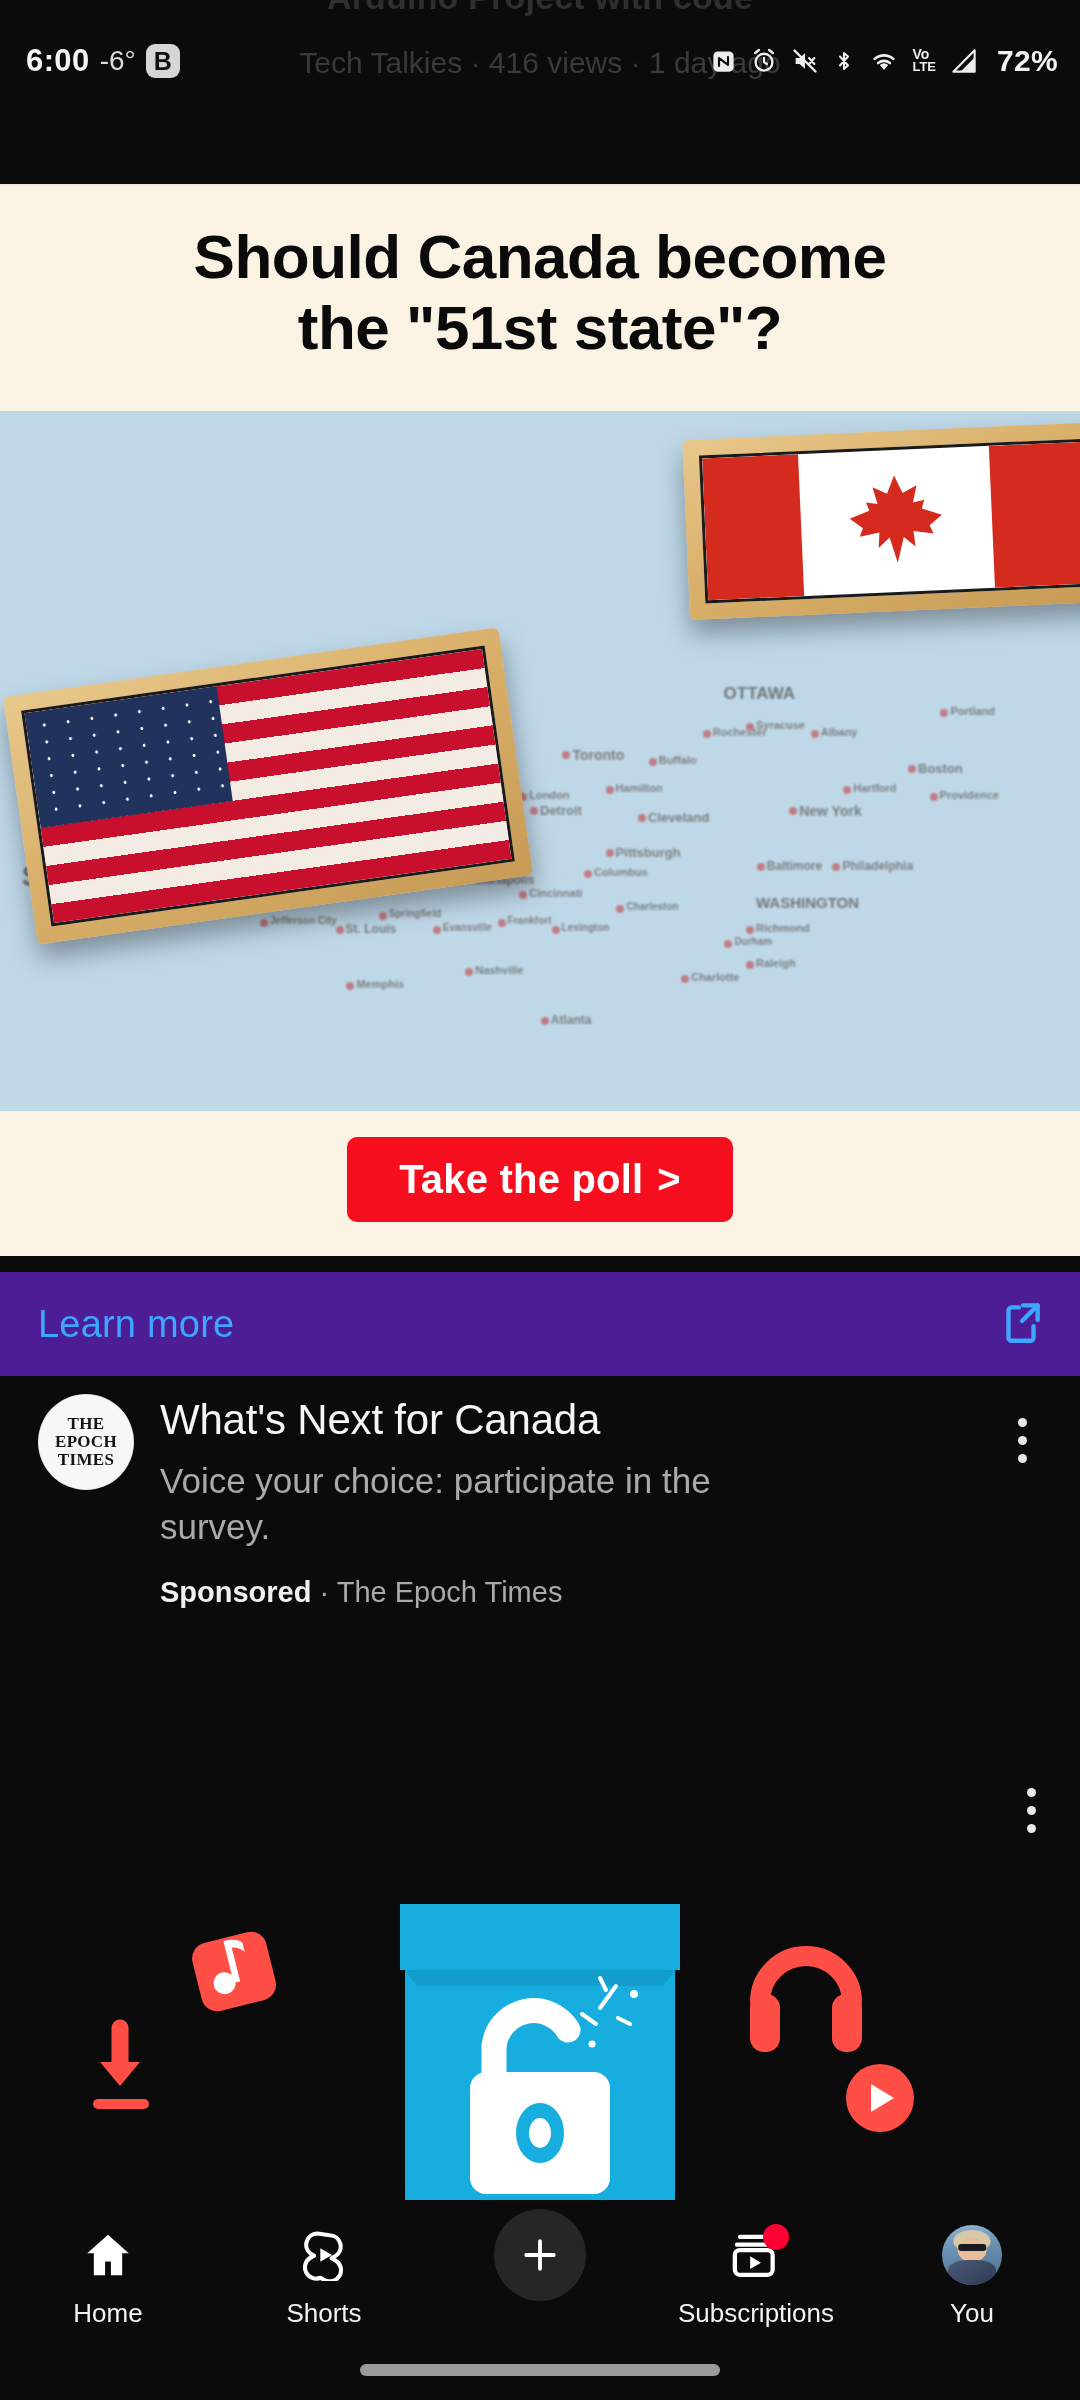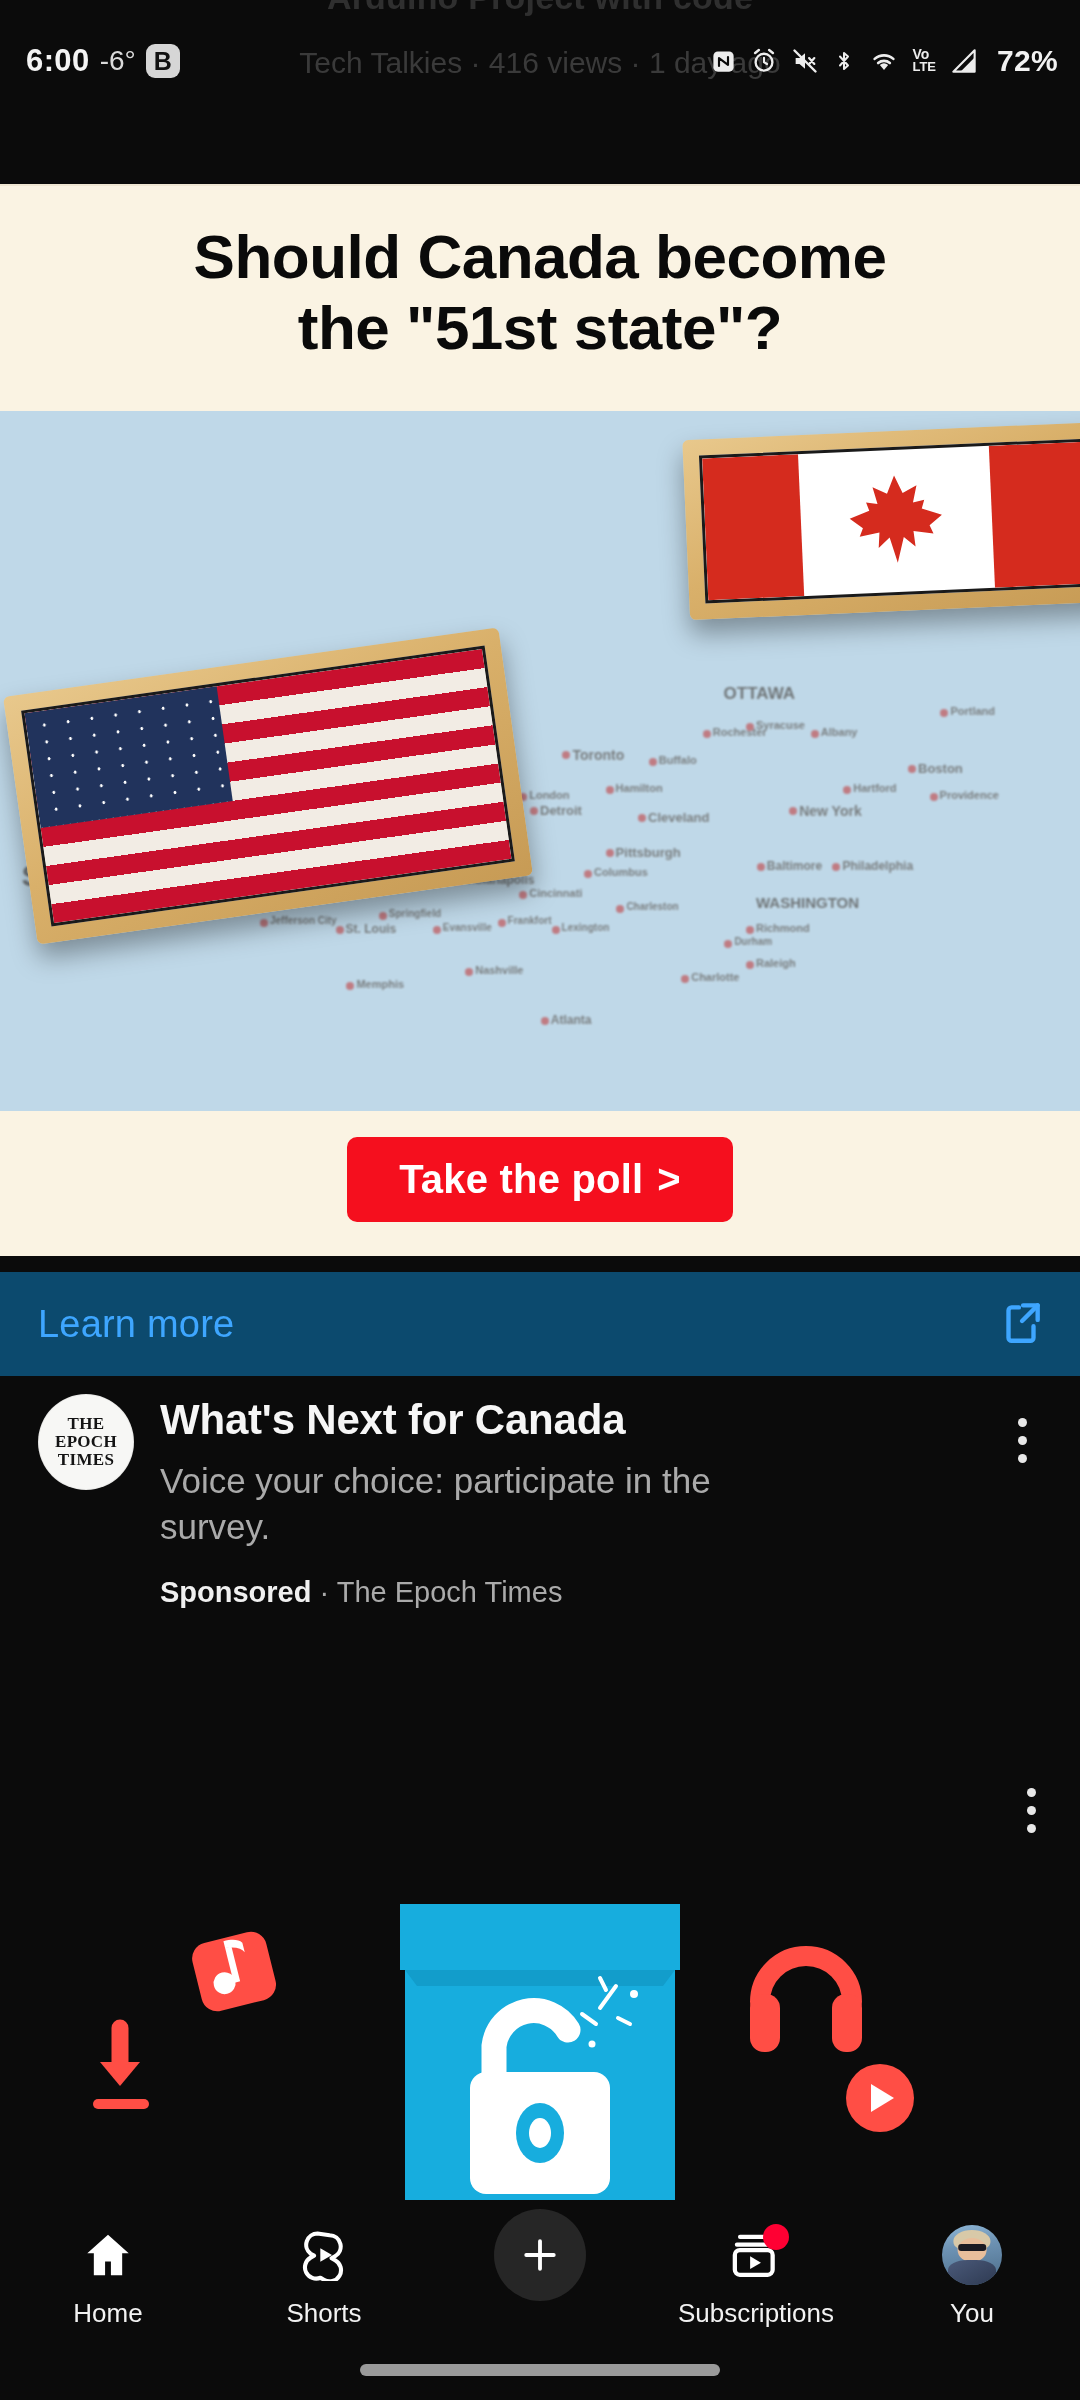--- a/index.html
+++ b/index.html
@@ -115,39 +115,39 @@
     background:#F50F1E; border:none; border-radius:10px;
     padding:20px 52px; color:#fff;
     font-size:40px; font-weight:700; letter-spacing:.2px;
     font-family:"Liberation Sans",sans-serif;
     display:flex; align-items:center; gap:14px;
   }
 
   
   .learn-bar {
     position:absolute; left:0; top:1272px; width:1080px; height:104px;
-    background:#0c4a6e; display:flex; align-items:center;
+    background:#4c1d95; display:flex; align-items:center;
     padding:0 34px 0 38px;
   }
   .learn-txt { font-size:38px; font-weight:500; color:#3EA6FF; letter-spacing:.2px; }
   .learn-spacer { flex:1; }
 
   
   .ad-meta { position:absolute; left:0; top:1394px; width:1080px; padding:0 26px 0 38px;
              display:flex; gap:26px; }
   .avatar {
     width:96px; height:96px; border-radius:50%; background:#F7F7F5;
     flex:0 0 96px; display:flex; flex-direction:column;
     align-items:center; justify-content:center; line-height:1.04;
     font-family:"Liberation Serif", serif; color:#141414;
     box-shadow:inset 0 0 0 1px rgba(0,0,0,.06);
   }
   .avatar span { font-size:17px; font-weight:700; letter-spacing:.3px; }
   .meta-body { flex:1; min-width:0; padding-top:2px; }
-  .ad-title { font-size:42px; font-weight:700; color:#F6F6F6; letter-spacing:-.2px; }
+  .ad-title { font-size:42px; font-weight:400; color:#F6F6F6; letter-spacing:-.2px; }
   .ad-desc { font-size:35px; font-weight:400; color:#AAAAAA; line-height:1.32; margin-top:14px;
              max-width:600px; }
   .ad-sponsor { margin-top:26px; font-size:29px; color:#AAAAAA; }
   .ad-sponsor b { color:#F0F0F0; font-weight:700; }
   .kebab { flex:0 0 64px; display:flex; flex-direction:column; align-items:center;
            justify-content:flex-start; gap:9px; padding-top:24px; }
   .kebab i { width:9px; height:9px; border-radius:50%; background:#E8E8E8; display:block; }
 
   .kebab-float { position:absolute; right:44px; top:1788px;
                  display:flex; flex-direction:column; gap:9px; }

